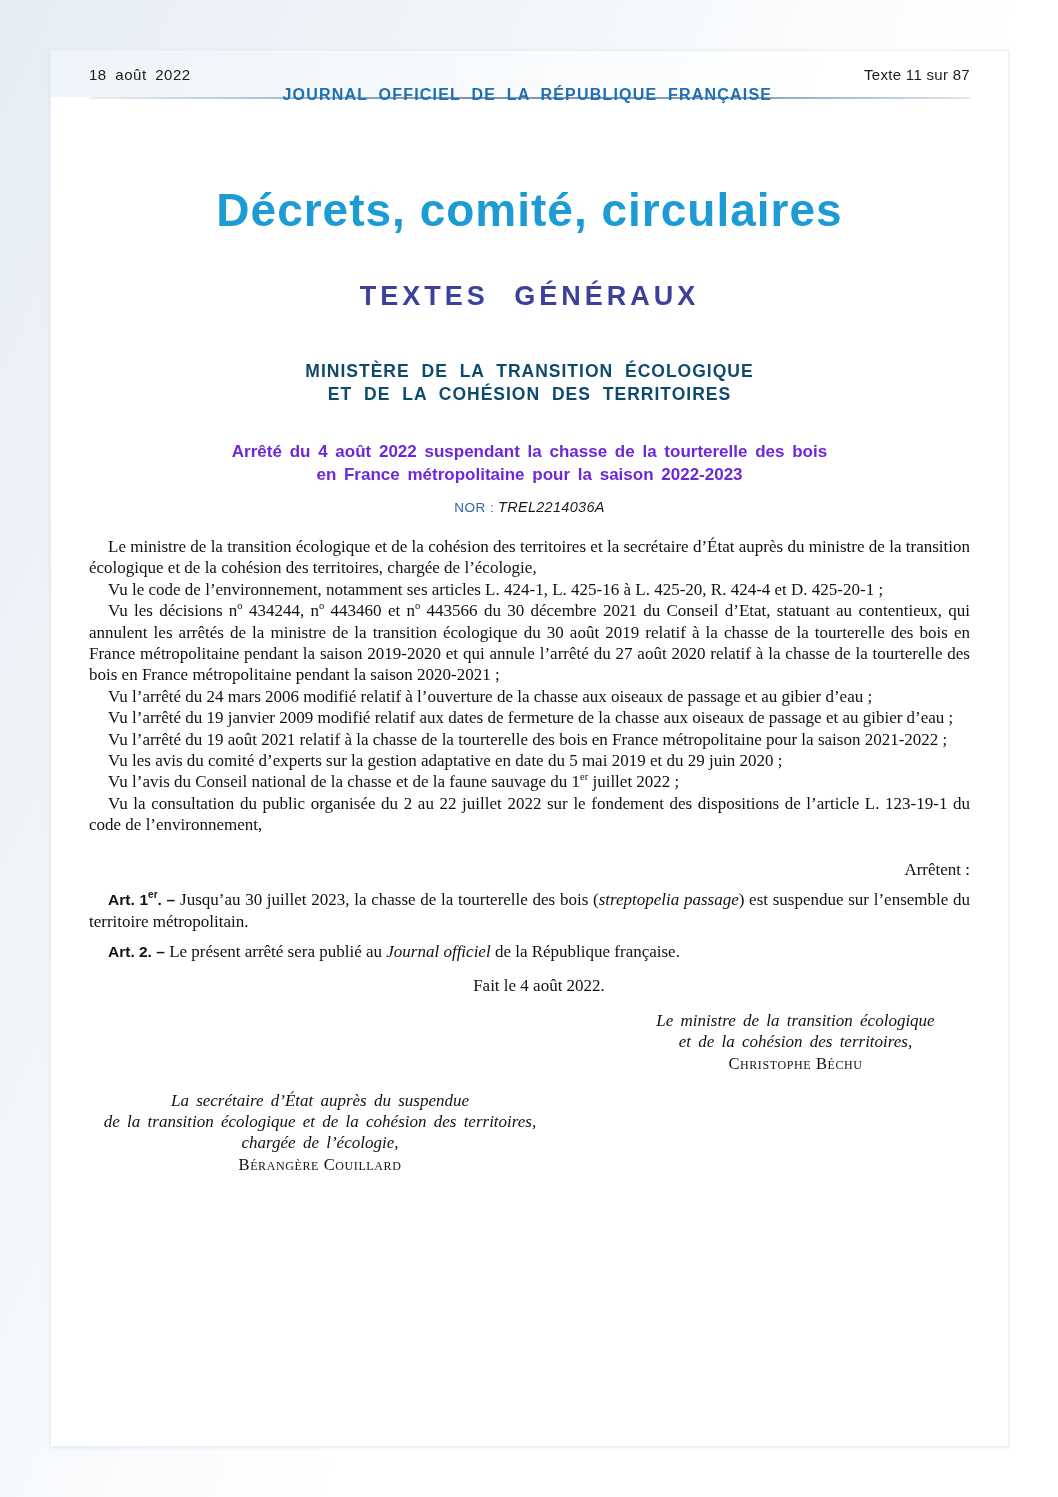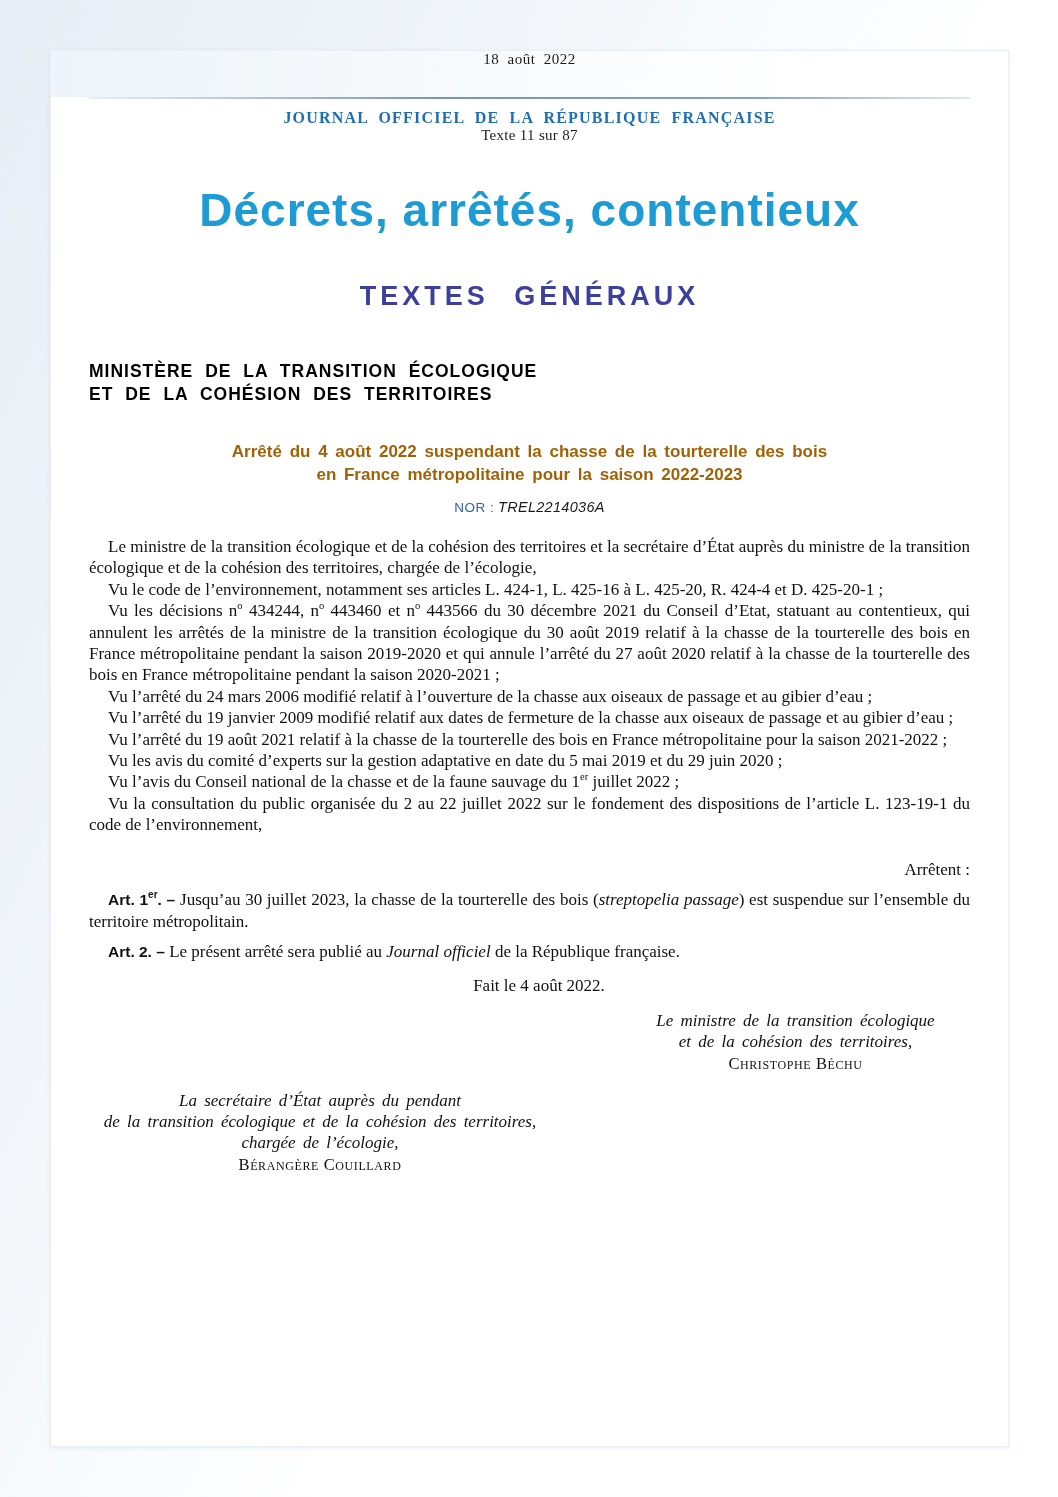--- a/index.html
+++ b/index.html
@@ -24,22 +24,21 @@
     box-shadow: 0 1px 4px rgba(140,165,190,0.18);
   }
   
   .jo-header {
     display: flex;
     align-items: center;
     justify-content: space-between;
     height: 46px;
     padding: 0 38px;
     background: linear-gradient(100deg, #eef4f9 0%, rgba(255,255,255,0) 80%);
-    font-family: Liberation Serif, serif;
-    flex-direction: column;
+    font-family: Liberation Sans, sans-serif;
   }
   .jo-header .date {
     font-size: 15px; color: #1c1c1c; letter-spacing: 0.5px; word-spacing: 4px;
   }
   .jo-header .jo-title {
     font-size: 16px; color: #1e6eb3; letter-spacing: 1.2px; word-spacing: 5px; font-weight: bold; margin-top: 41px;
   }
   .jo-header .page-ref {
     font-size: 15px; color: #1c1c1c; letter-spacing: 0.3px;
   }
@@ -64,37 +63,38 @@
     text-align: center;
     font-family: "Liberation Sans", sans-serif;
     font-size: 27px;
     font-weight: bold;
     letter-spacing: 4px;
     word-spacing: 14px;
     color: #3d3f9c;
   }
   .ministry {
     margin-top: 48px;
+    text-align: center;
     font-family: "Liberation Sans", sans-serif;
     font-size: 17.5px;
     font-weight: bold;
     letter-spacing: 1px;
     word-spacing: 6px;
     line-height: 23px;
-    color: #000000;
+    color: #0c4a6e;
   }
   .subject {
     margin-top: 34px;
     text-align: center;
     font-family: "Liberation Sans", sans-serif;
     font-size: 17px;
     font-weight: bold;
     word-spacing: 3px;
     line-height: 23px;
-    color: #a16207;
+    color: #6d28d9;
   }
   .nor-line {
     margin-top: 13px;
     text-align: center;
     font-family: "Liberation Sans", sans-serif;
     font-size: 13.5px;
   }
   .nor-label { color: #2d62ae; letter-spacing: 0.5px; }
   .nor-value { color: #1a1a1a; font-style: italic; font-size: 14.5px; letter-spacing: 0.3px; }
   
@@ -166,21 +166,21 @@
 
     <div class="jo-header">
       <span class="date">18 août 2022</span>
       <span class="jo-title">JOURNAL OFFICIEL DE LA RÉPUBLIQUE FRANÇAISE</span>
       <span class="page-ref">Texte 11 sur 87</span>
     </div>
     <div class="header-rule"></div>
 
     <div class="content">
 
-      <h1 class="main-title">Décrets, arrêtés, contentieux</h1>
+      <h1 class="main-title">Décrets, comité, circulaires</h1>
 
       <h2 class="section-title">TEXTES GÉNÉRAUX</h2>
 
       <div class="ministry">
         <div>MINISTÈRE DE LA TRANSITION ÉCOLOGIQUE</div>
         <div>ET DE LA COHÉSION DES TERRITOIRES</div>
       </div>
 
       <div class="subject">
         <div>Arrêté du 4 août 2022 suspendant la chasse de la tourterelle des bois</div>
@@ -213,21 +213,21 @@
 
       <p class="body-p fait">Fait le 4 août 2022.</p>
 
       <div class="sig-right">
         <div class="sig-title-line">Le ministre de la transition écologique</div>
         <div class="sig-title-line">et de la cohésion des territoires,</div>
         <div class="sig-name">Christophe Béchu</div>
       </div>
 
       <div class="sig-left">
-        <div class="sig-title-line">La secrétaire d’État auprès du pendant</div>
+        <div class="sig-title-line">La secrétaire d’État auprès du suspendue</div>
         <div class="sig-title-line">de la transition écologique et de la cohésion des territoires,</div>
         <div class="sig-title-line">chargée de l’écologie,</div>
         <div class="sig-name">Bérangère Couillard</div>
       </div>
 
     </div>
   </div>
 </div>
 
 </body></html>

